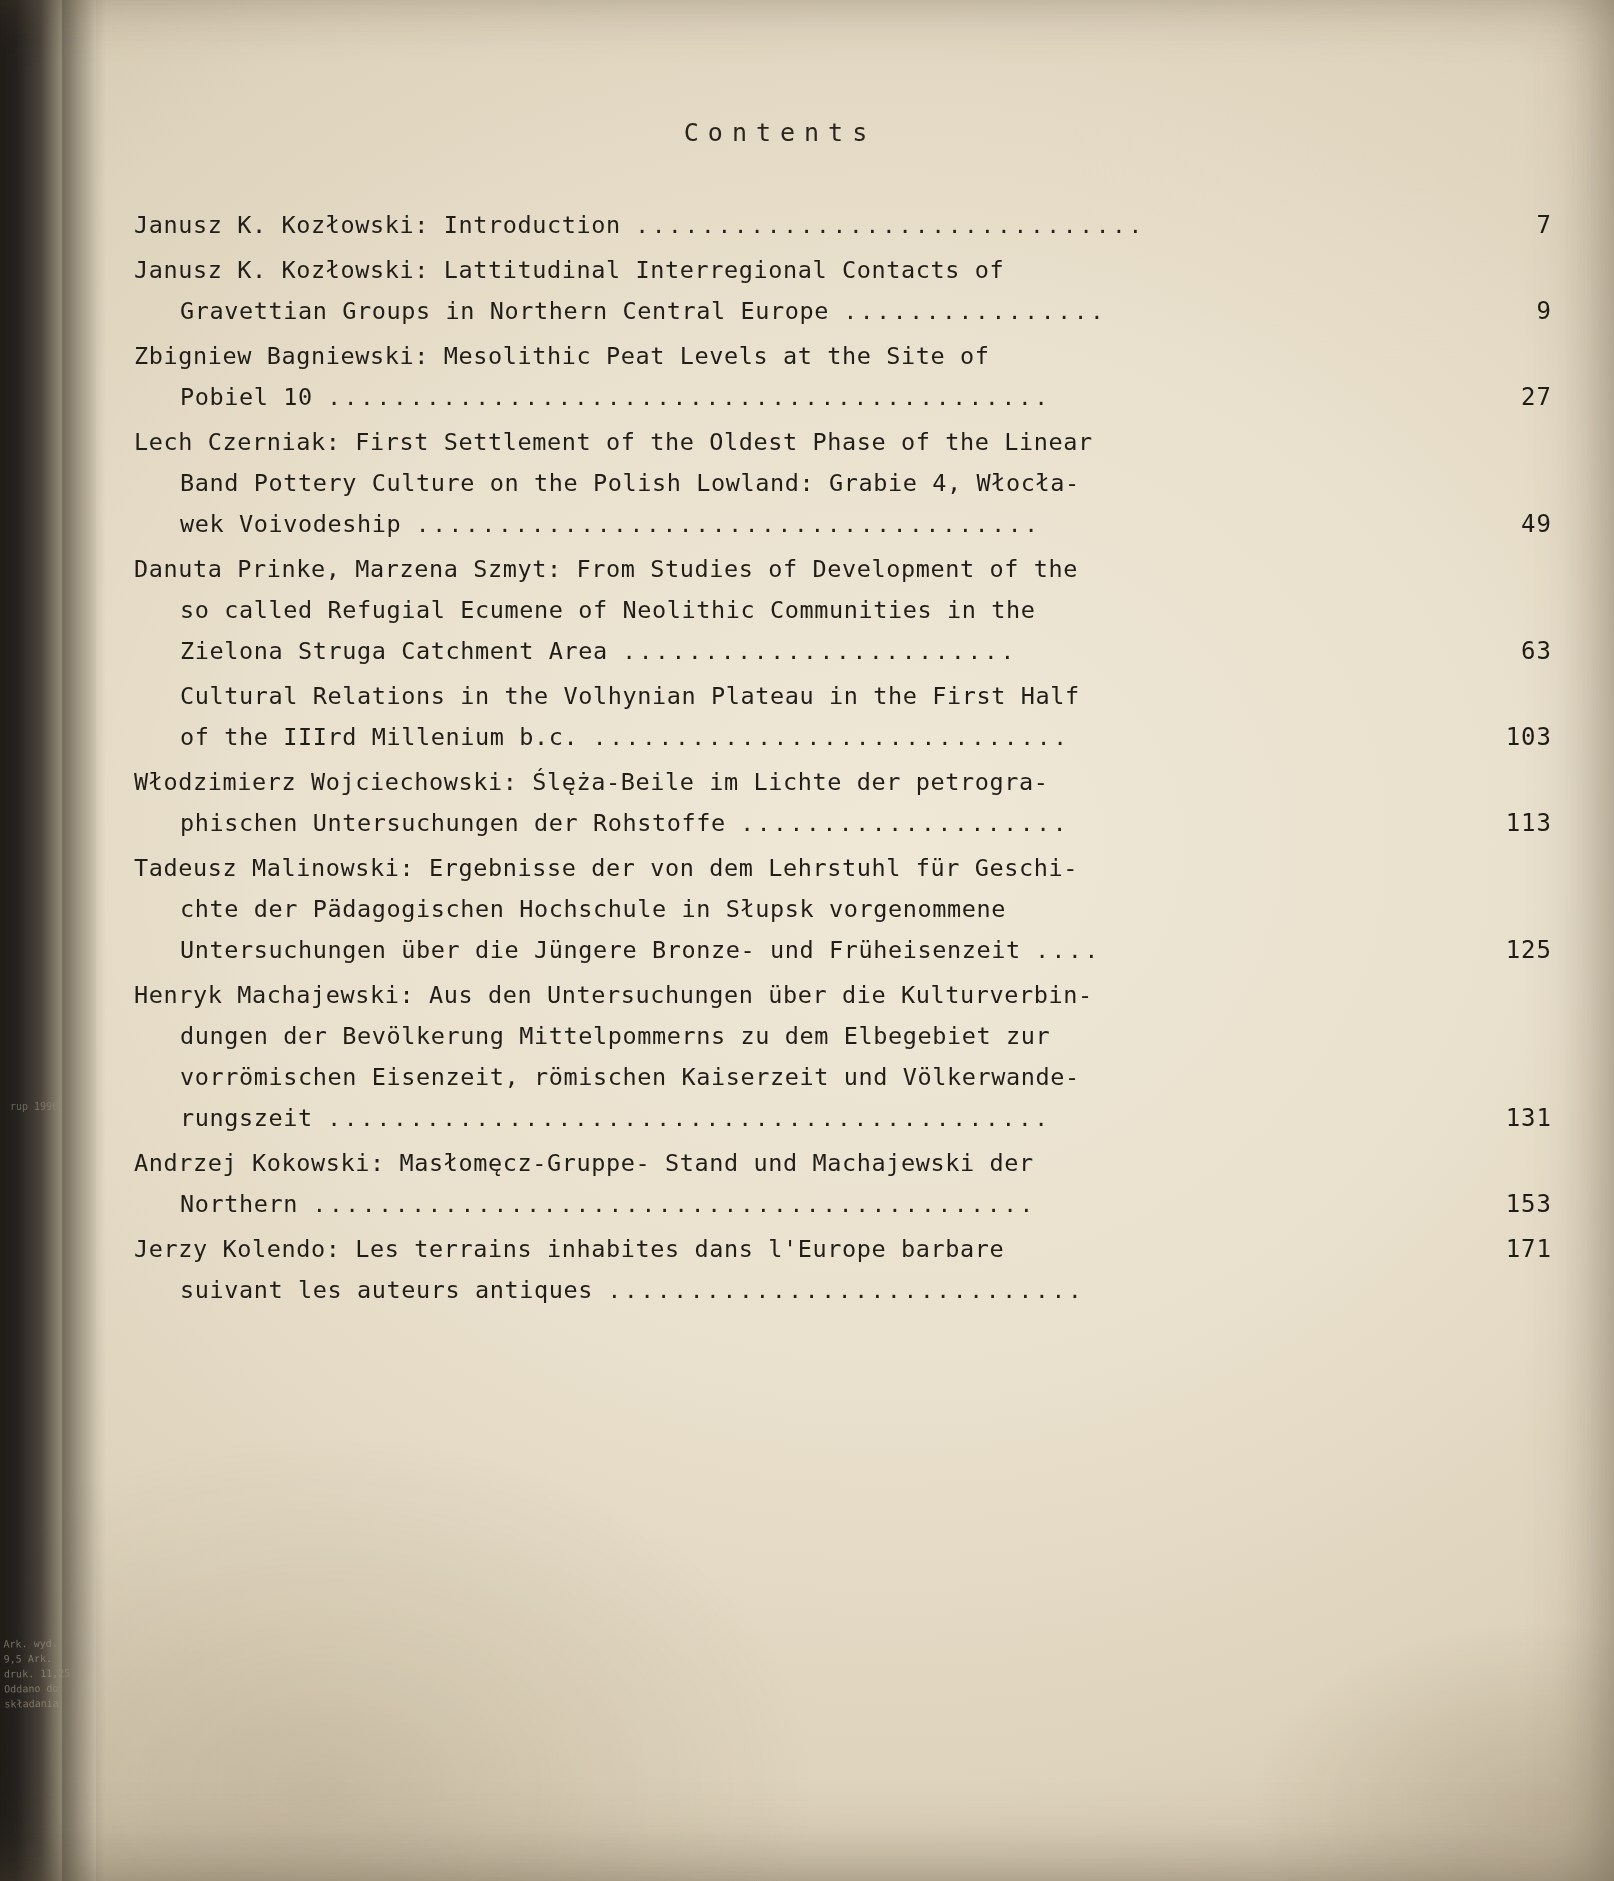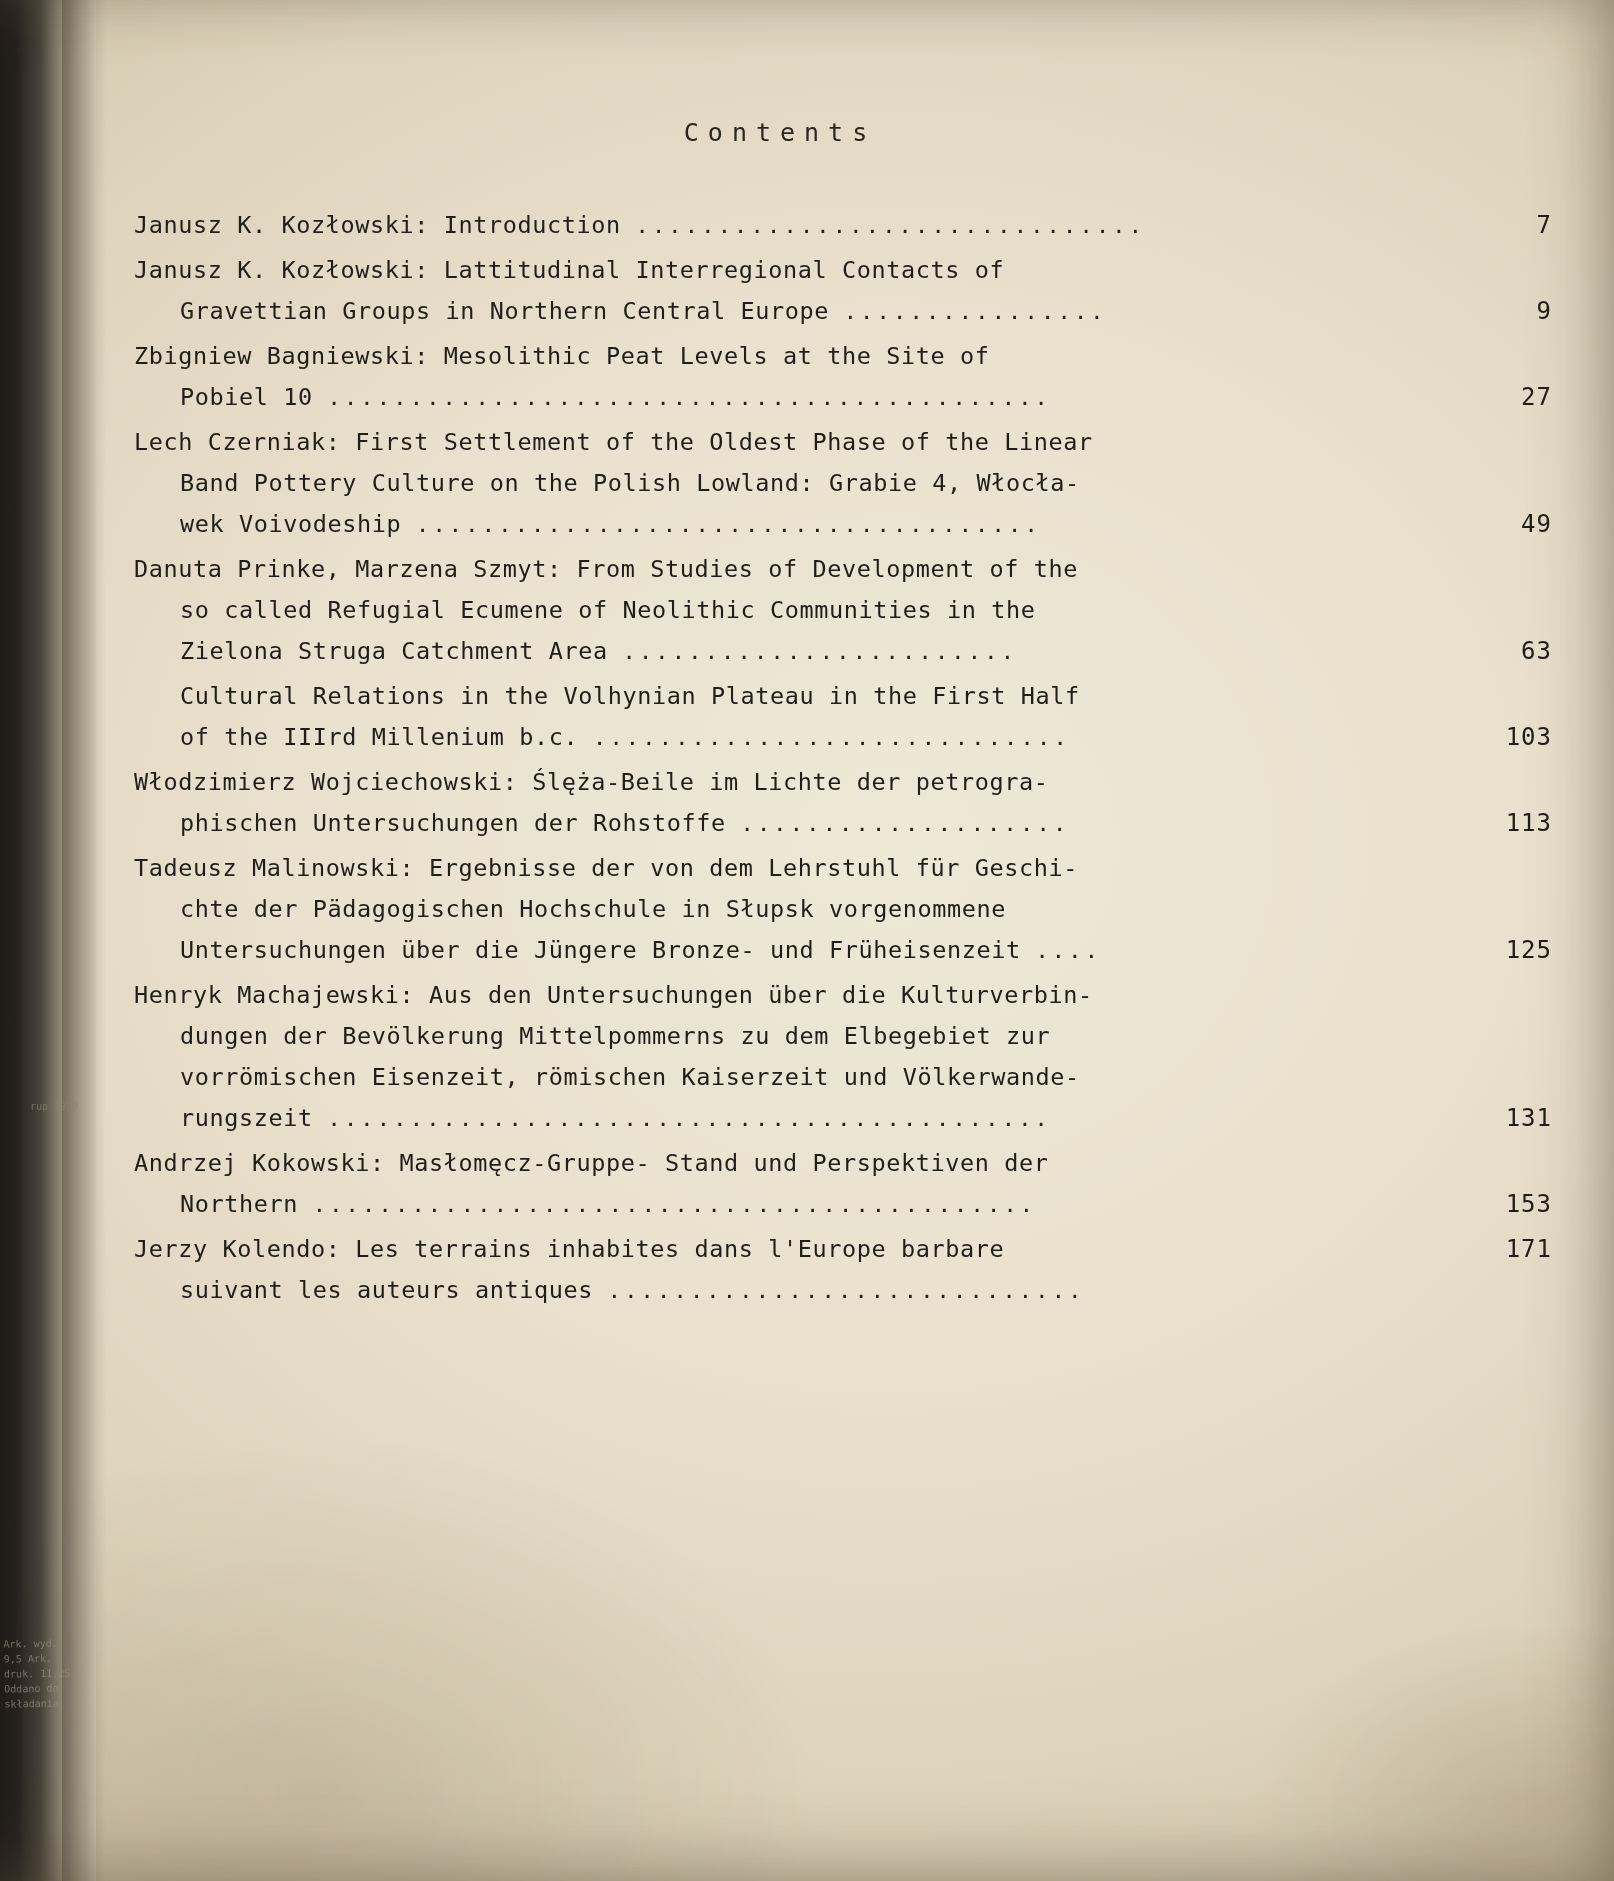--- a/index.html
+++ b/index.html
@@ -50,21 +50,20 @@
   }
   #gutter-text-mid {
     position: absolute;
     left: 10px;
     top: 1100px;
     width: 60px;
     color: #8d8373;
     font-size: 10px;
     line-height: 1.4;
     opacity: 0.7;
-    margin-left: 20px;
   }
 
   
   #content {
     position: absolute;
     left: 110px;
     top: 0;
     width: 1504px;
     height: 100%;
     color: #1f1b16;
@@ -186,21 +185,21 @@
           <div class="line indent"><span>chte der Pädagogischen Hochschule in Słupsk vorgenommene</span></div>
           <div class="line indent"><span>Untersuchungen über die Jüngere Bronze- und Früheisenzeit </span><span class="dots">....</span><span class="page-num">125</span></div>
         </div>
         <div class="entry">
           <div class="line"><span>Henryk Machajewski: Aus den Untersuchungen über die Kulturverbin-</span></div>
           <div class="line indent"><span>dungen der Bevölkerung Mittelpommerns zu dem Elbegebiet zur</span></div>
           <div class="line indent"><span>vorrömischen Eisenzeit, römischen Kaiserzeit und Völkerwande-</span></div>
           <div class="line indent"><span>rungszeit </span><span class="dots">............................................</span><span class="page-num">131</span></div>
         </div>
         <div class="entry">
-          <div class="line"><span>Andrzej Kokowski: Masłomęcz-Gruppe- Stand und Perspektiven der</span></div>
+          <div class="line"><span>Andrzej Kokowski: Masłomęcz-Gruppe- Stand und Machajewski der</span></div>
           <div class="line indent"><span>Northern </span><span class="dots">............................................</span><span class="page-num">153</span></div>
         </div>
         <div class="entry">
           <div class="line"><span>Jerzy Kolendo: Les terrains inhabites dans l'Europe barbare</span><span class="page-num">171</span></div>
           <div class="line indent"><span>suivant les auteurs antiques </span><span class="dots">.............................</span></div>
         </div>
       </div>
   </div>
 
   <div id="grain"></div>

